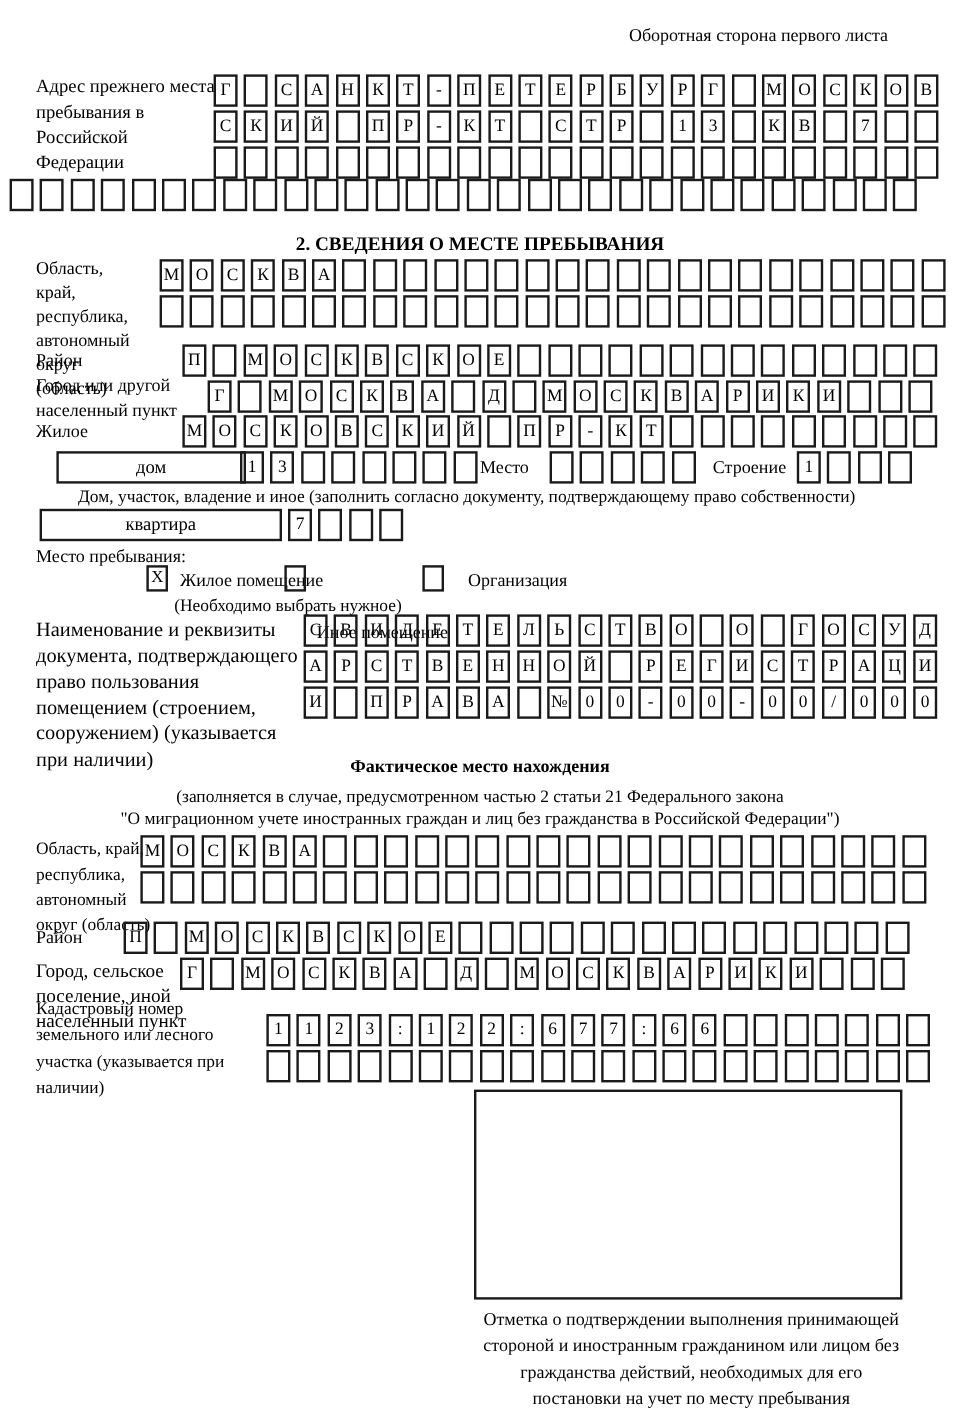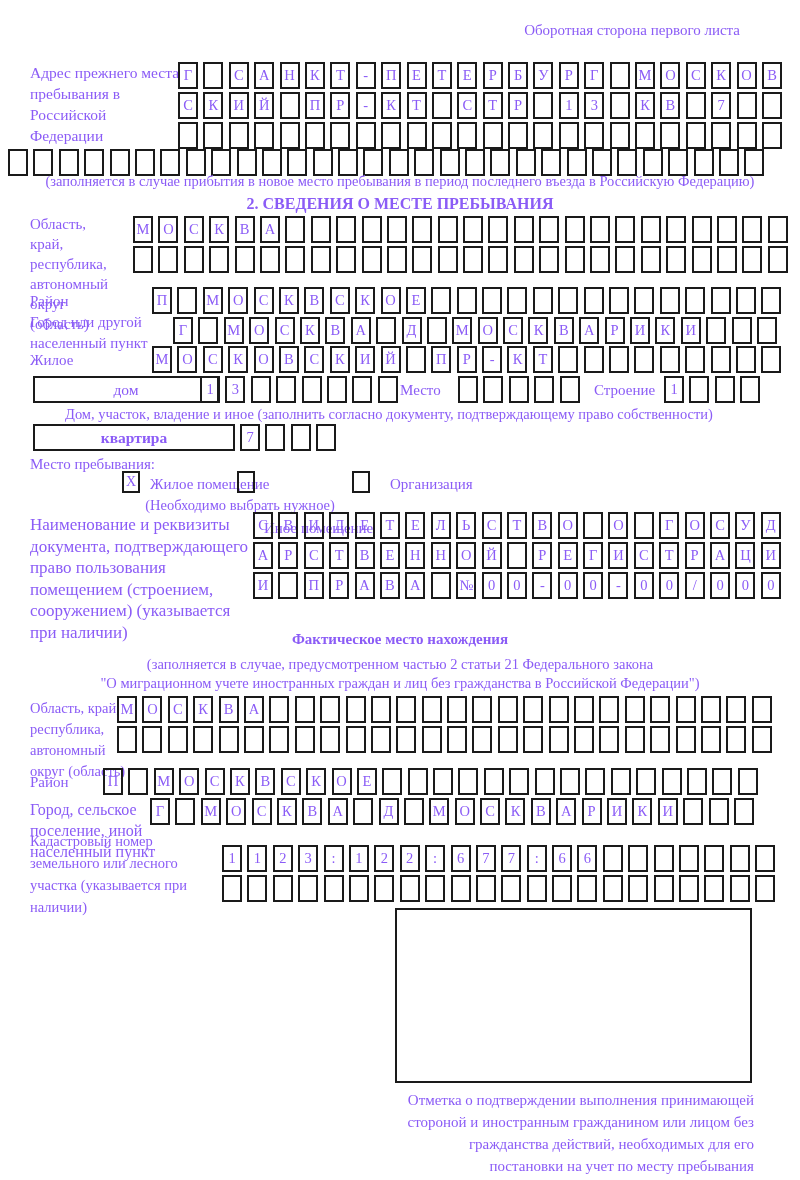--- a/index.html
+++ b/index.html
@@ -1,19 +1,19 @@
 <!DOCTYPE html>
 <html><head>
 <meta charset="utf-8">
 <style>
   * { margin:0; padding:0; box-sizing:border-box; }
   html,body { background:#fff; }
   .page {
     position:relative; width:800px; height:1180px; background:#ffffff;
-    font-family:"Liberation Serif","DejaVu Serif",serif; color:#8b5cf6; overflow:hidden;
+    font-family:"Liberation Serif","DejaVu Serif",serif; color:#000000; overflow:hidden;
   }
   .abs { position:absolute; }
   .lbl { font-size:15px; line-height:20px; }
   .lbl-sm { font-size:16px; line-height:21px; }
   .cap { font-size:14.5px; }
   .center { text-align:center; width:800px; left:0; }
   .bold { font-weight:bold; }
   .grid-row { display:flex; gap:5.4px; margin-bottom:3px; height:27px; }
   .cell {
     width:20px; height:27px; border:2px solid #1a1a1a; flex:0 0 auto;
@@ -145,21 +145,20 @@
         <span class="cell"></span>
         <span class="cell"></span>
         <span class="cell"></span>
         <span class="cell"></span>
         <span class="cell"></span>
         <span class="cell"></span>
         <span class="cell"></span>
         <span class="cell"></span>
       </div>
     </div>
-  <div class="abs cap center" style="top:173px;">(заполняется в случае прибытия в новое место пребывания в период последнего въезда в Российскую Федерацию)</div>
 
   <div class="abs center bold" style="top:195px; font-size:16px;">2. СВЕДЕНИЯ О МЕСТЕ ПРЕБЫВАНИЯ</div>
 
   <div class="abs lbl" style="left:30px; top:214px; width:92px; font-size:15px;">Область, край, республика, автономный округ (область)</div>
   <div class="abs" style="left:133px; top:216px;">
       <div class="grid-row">
         <span class="cell">М</span>
         <span class="cell">О</span>
         <span class="cell">С</span>
         <span class="cell">К</span>
@@ -301,21 +300,21 @@
         <span class="cell"></span>
         <span class="cell"></span>
         <span class="cell"></span>
         <span class="cell"></span>
         <span class="cell"></span>
         <span class="cell"></span>
         <span class="cell"></span>
       </div>
     </div>
 
-  <div class="abs widebox" style="left:33px; top:376px; width:186px;">дом</div>
+  <div class="abs widebox" style="left:47px; top:376px; width:158px;">дом</div>
   <div class="abs" style="left:200px; top:376px;">
       <div class="grid-row">
         <span class="cell">1</span>
         <span class="cell">3</span>
         <span class="cell"></span>
         <span class="cell"></span>
         <span class="cell"></span>
         <span class="cell"></span>
         <span class="cell"></span>
         <span class="cell"></span>
@@ -335,21 +334,21 @@
   <div class="abs" style="left:664px; top:376px;">
       <div class="grid-row">
         <span class="cell">1</span>
         <span class="cell"></span>
         <span class="cell"></span>
         <span class="cell"></span>
       </div>
     </div>
   <div class="abs cap" style="left:30px; top:406px;margin-left:35px;">Дом, участок, владение и иное (заполнить согласно документу, подтверждающему право собственности)</div>
 
-  <div class="abs widebox" style="left:33px; top:424px; width:202px;font-weight:bold;">квартира</div>
+  <div class="abs widebox" style="left:33px; top:424px; width:202px;">квартира</div>
   <div class="abs" style="left:240px; top:424px;">
       <div class="grid-row">
         <span class="cell">7</span>
         <span class="cell"></span>
         <span class="cell"></span>
         <span class="cell"></span>
       </div>
     </div>
 
   <div class="abs lbl" style="left:30px; top:454px;">Место пребывания:</div>
@@ -606,15 +605,15 @@
         <span class="cell"></span>
         <span class="cell"></span>
         <span class="cell"></span>
         <span class="cell"></span>
         <span class="cell"></span>
         <span class="cell"></span>
       </div>
     </div>
 
   <div class="abs stampbox" style="left:395px; top:908px; width:357px; height:175px;"></div>
-  <div class="abs cap" style="left:398px; top:1089px; width:356px; text-align:right; line-height:22px; font-size:15px;">Отметка о подтверждении выполнения принимающей стороной и иностранным гражданином или лицом без гражданства действий, необходимых для его постановки на учет по месту пребывания</div>
+  <div class="abs cap" style="left:398px; top:1089px; width:356px; text-align:center; line-height:22px; font-size:15px;">Отметка о подтверждении выполнения принимающей стороной и иностранным гражданином или лицом без гражданства действий, необходимых для его постановки на учет по месту пребывания</div>
 
 </div>
 
 </body></html>

